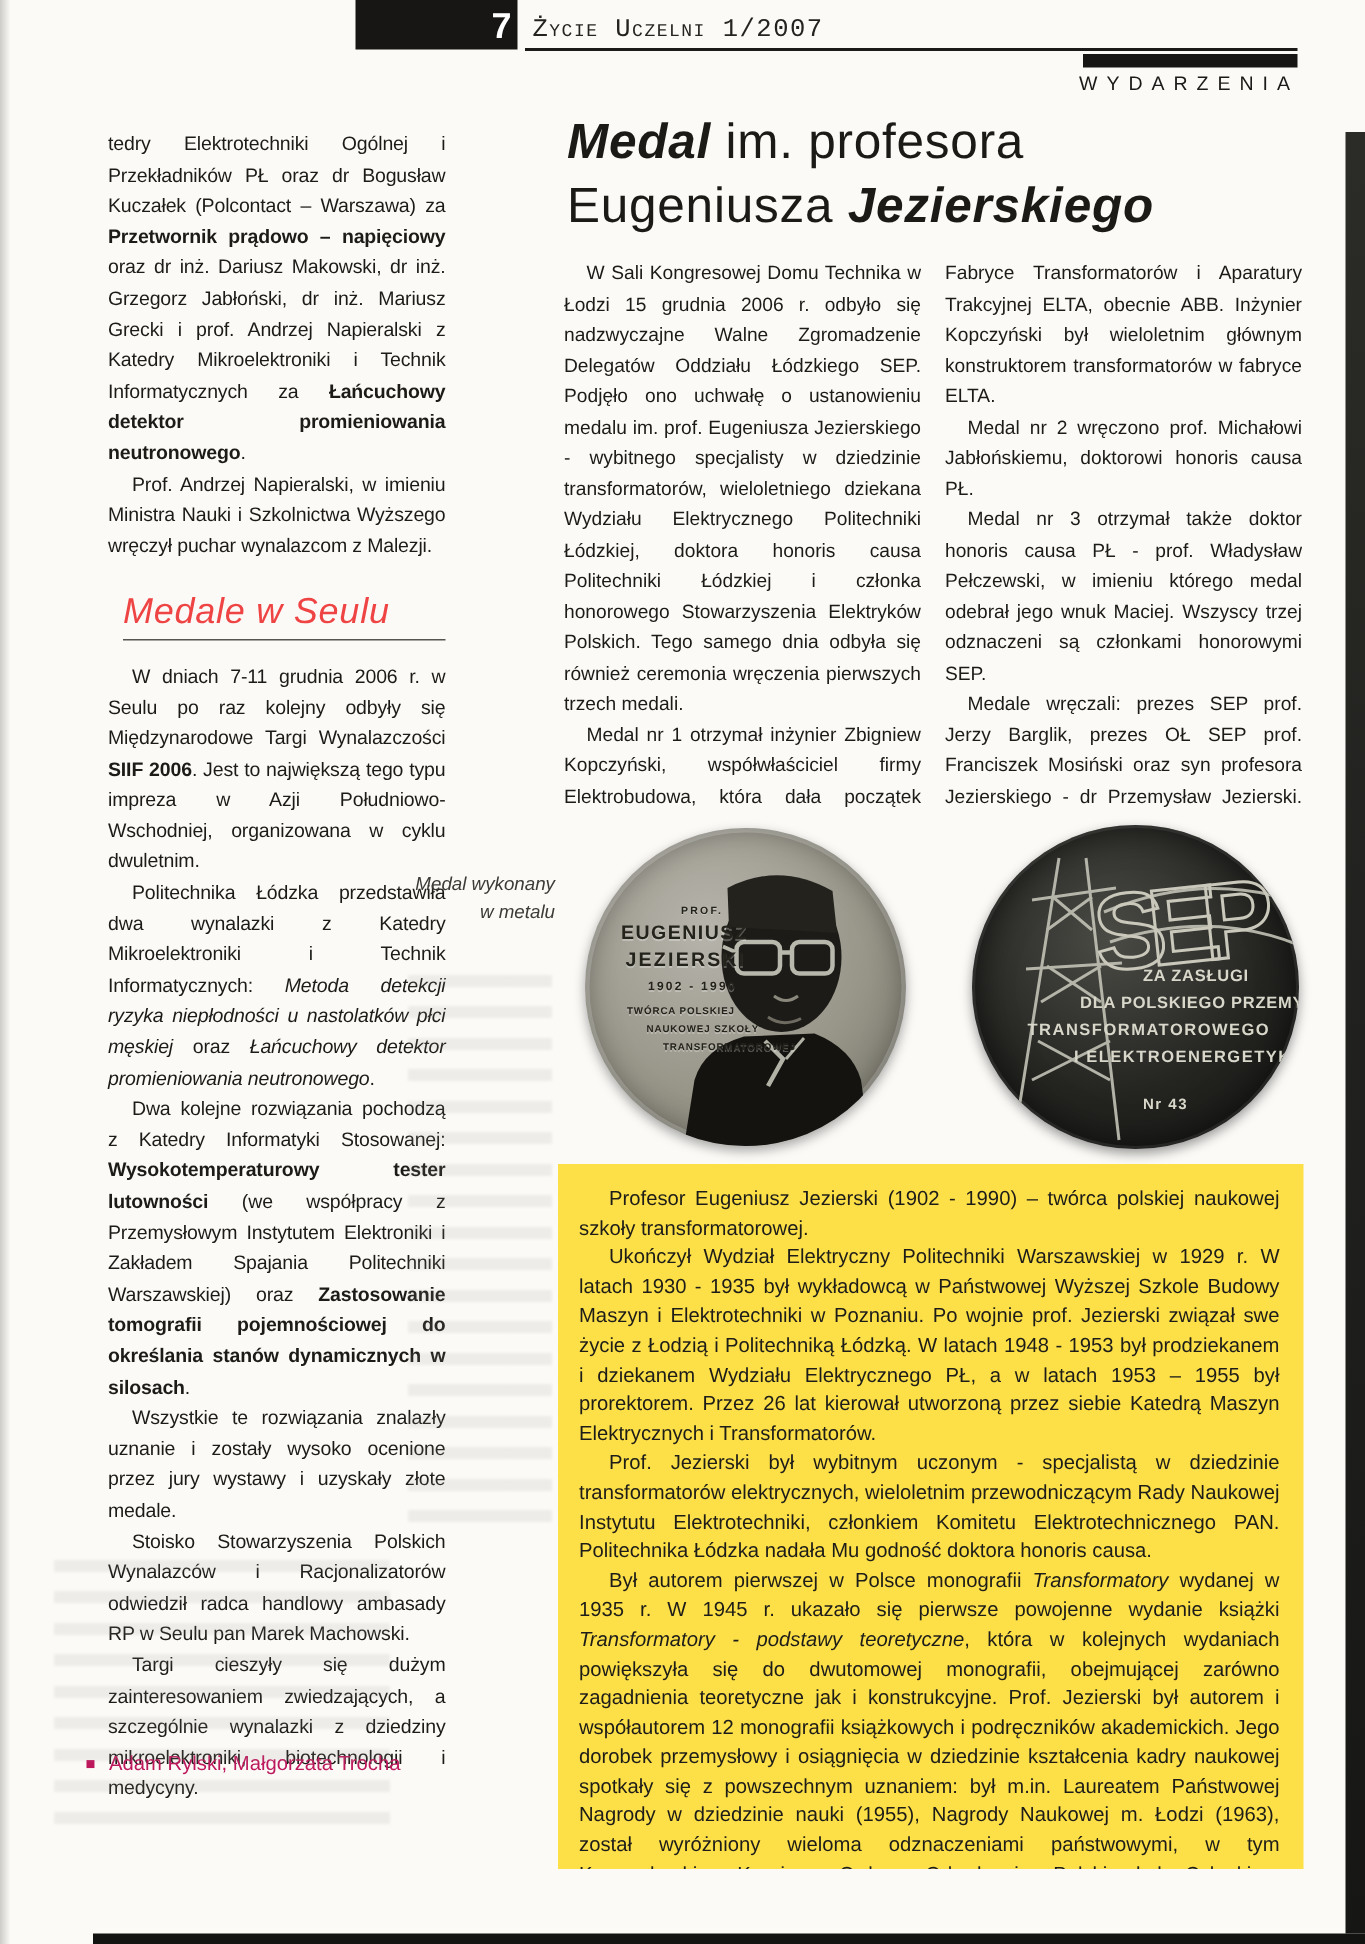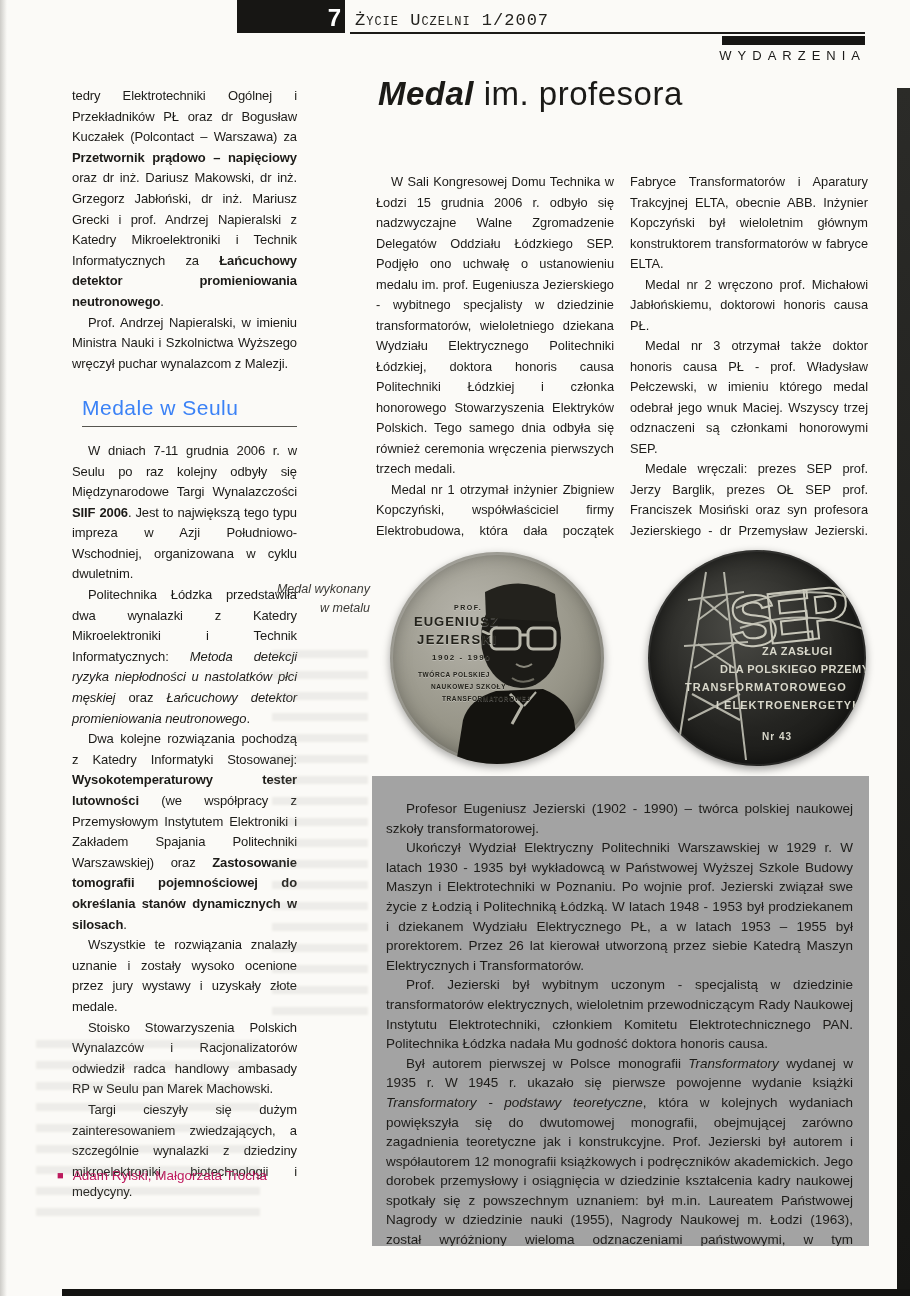--- a/index.html
+++ b/index.html
@@ -15,22 +15,22 @@
   .hdr-line{position:absolute;left:350px;top:32px;width:515px;height:2px;background:#1b1a18;}
   .hdr-bar{position:absolute;left:722px;top:36px;width:143px;height:9px;background:#171614;}
   .hdr-section{position:absolute;left:690px;top:48px;width:176px;text-align:right;font-size:13px;
                letter-spacing:6px;color:#1b1a18;}
 
   
   .leftcol{position:absolute;left:36px;top:86px;width:225px;font-size:13px;line-height:20.6px;
            text-align:justify;letter-spacing:-0.1px;margin-left:36px;}
   .leftcol p{margin:0;}
   .ind{text-indent:16px;}
-  .seulu{font-size:21px;font-weight:400;letter-spacing:.5px;margin:24px 0 0 10px;color:#3b82f6;
-         font-family:"Liberation Sans",sans-serif;}
+  .seulu{font-size:24px;font-weight:400;letter-spacing:.5px;margin:24px 0 0 10px;color:#ef4444;
+         font-family:"Liberation Sans",sans-serif;font-style:italic;}
   .rule{height:1px;background:#55544f;margin:7px 0 14px 10px;}
   .author{position:absolute;left:57px;top:1168px;font-size:13.5px;color:#be185d;}
   .bullet{margin-right:9px;font-size:11px;position:relative;top:-1px;}
 
   
   .title{position:absolute;left:378px;top:72px;font-size:33px;line-height:43px;letter-spacing:.5px;
          color:#1b1a17;font-weight:400;}
   .tb{font-weight:700;font-style:italic;}
   .artcols{position:absolute;left:376px;top:172px;width:492px;height:380px;column-count:2;
            column-gap:16px;font-size:12.8px;line-height:20.5px;text-align:justify;overflow:hidden;}
@@ -60,22 +60,22 @@
           background:radial-gradient(circle at 42% 35%, #4b4b46, #242421 55%, #121210);
           box-shadow:0 3px 8px rgba(0,0,0,.4), inset 0 0 0 2px rgba(255,255,255,.08), inset 0 0 24px rgba(0,0,0,.6);}
   .m2t{position:absolute;color:#d8d7ca;font-weight:bold;white-space:nowrap;letter-spacing:.5px;}
   .m2-l0{left:114px;top:95px;font-size:11px;}
   .m2-l1{left:32px;top:113px;font-size:11px;padding-left:40px;}
   .m2-l2{left:37px;top:131px;font-size:11px;letter-spacing:1px;}
   .m2-l3{left:44px;top:149px;font-size:11px;letter-spacing:1px;padding-left:24px;}
   .m2-nr{left:114px;top:181px;font-size:10px;letter-spacing:1px;}
 
   
-  .bio{position:absolute;left:372px;top:776px;width:497px;height:470px;background:#a3a3a3;
-       box-sizing:border-box;padding:23px 16px 12px 14px;font-size:13.5px;line-height:19.6px;
+  .bio{position:absolute;left:372px;top:776px;width:497px;height:470px;background:#fde047;
+       box-sizing:border-box;padding:13px 16px 12px 14px;font-size:13.5px;line-height:19.6px;
        text-align:justify;color:#1d1c19;overflow:hidden;}
   .bio p{margin:0;text-indent:20px;}
 
   .b{font-weight:bold;}
   .i{font-style:italic;}
 
   
   .edge-right{position:absolute;right:0;top:88px;width:13px;height:1201px;
               background:linear-gradient(to bottom,#2b2b28,#161614);}
   .edge-bottom{position:absolute;left:62px;top:1289px;width:848px;height:7px;background:#131311;}
@@ -111,20 +111,21 @@
     <p class="ind"><span>Stoisko Stowarzyszenia Polskich Wynalazców i Racjonalizatorów odwiedził radca handlowy ambasady RP w Seulu pan Marek Machowski.</span></p>
     <p class="ind"><span>Targi cieszyły się dużym zainteresowaniem zwiedzających, a szczególnie wynalazki z dziedziny mikroelektroniki, biotechnologii i medycyny.</span></p>
   </div>
 
   <div class="author">
     <span class="bullet">■</span><span>Adam Rylski, Małgorzata Trocha</span>
   </div>
 
   <div class="title">
     <div><span class="tb">Medal</span><span> im. profesora</span></div>
+    <div><span>Eugeniusza </span><span class="tb">Jezierskiego</span></div>
   </div>
 
   <div class="artcols">
     <p><span>W Sali Kongresowej Domu Technika w Łodzi 15 grudnia 2006 r. odbyło się nadzwyczajne Walne Zgromadzenie Delegatów Oddziału Łódzkiego SEP. Podjęło ono uchwałę o ustanowieniu medalu im. prof. Eugeniusza Jezierskiego - wybitnego specjalisty w dziedzinie transformatorów, wieloletniego dziekana Wydziału Elektrycznego Politechniki Łódzkiej, doktora honoris causa Politechniki Łódzkiej i członka honorowego Stowarzyszenia Elektryków Polskich. Tego samego dnia odbyła się również ceremonia wręczenia pierwszych trzech medali.</span></p>
     <p><span>Medal nr 1 otrzymał inżynier Zbigniew Kopczyński, współwłaściciel firmy Elektrobudowa, która dała początek Fabryce Transformatorów i Aparatury Trakcyjnej ELTA, obecnie ABB. Inżynier Kopczyński był wieloletnim głównym konstruktorem transformatorów w fabryce ELTA.</span></p>
     <p><span>Medal nr 2 wręczono prof. Michałowi Jabłońskiemu, doktorowi honoris causa PŁ.</span></p>
     <p><span>Medal nr 3 otrzymał także doktor honoris causa PŁ - prof. Władysław Pełczewski, w imieniu którego medal odebrał jego wnuk Maciej. Wszyscy trzej odznaczeni są członkami honorowymi SEP.</span></p>
     <p><span>Medale wręczali: prezes SEP prof. Jerzy Barglik, prezes OŁ SEP prof. Franciszek Mosiński oraz syn profesora Jezierskiego - dr Przemysław Jezierski. Medal projektowała artysta plastyk Anna Jasiak.</span></p>
   </div>
 

